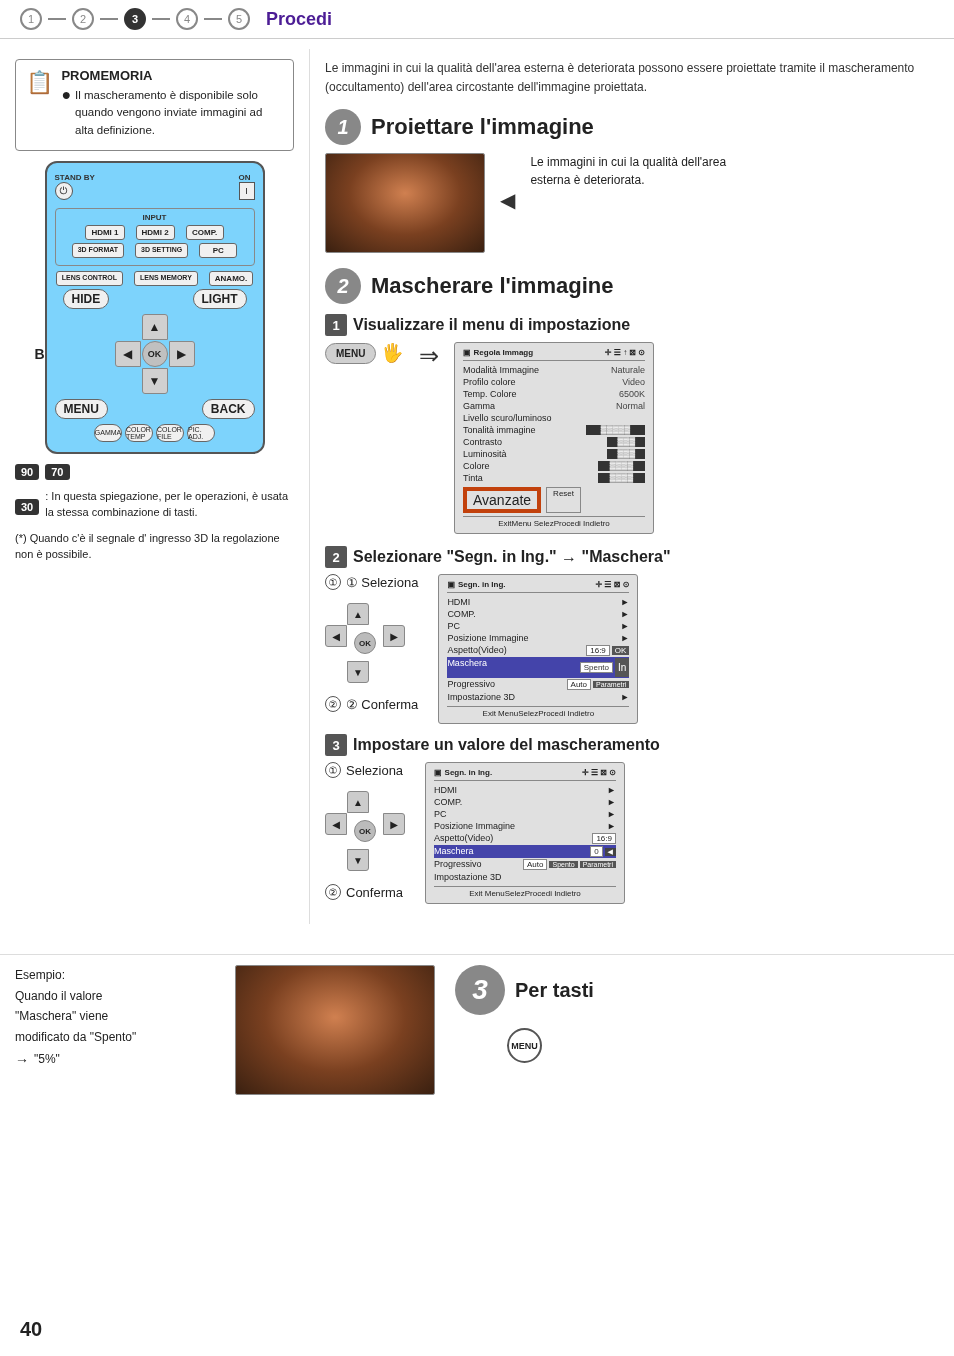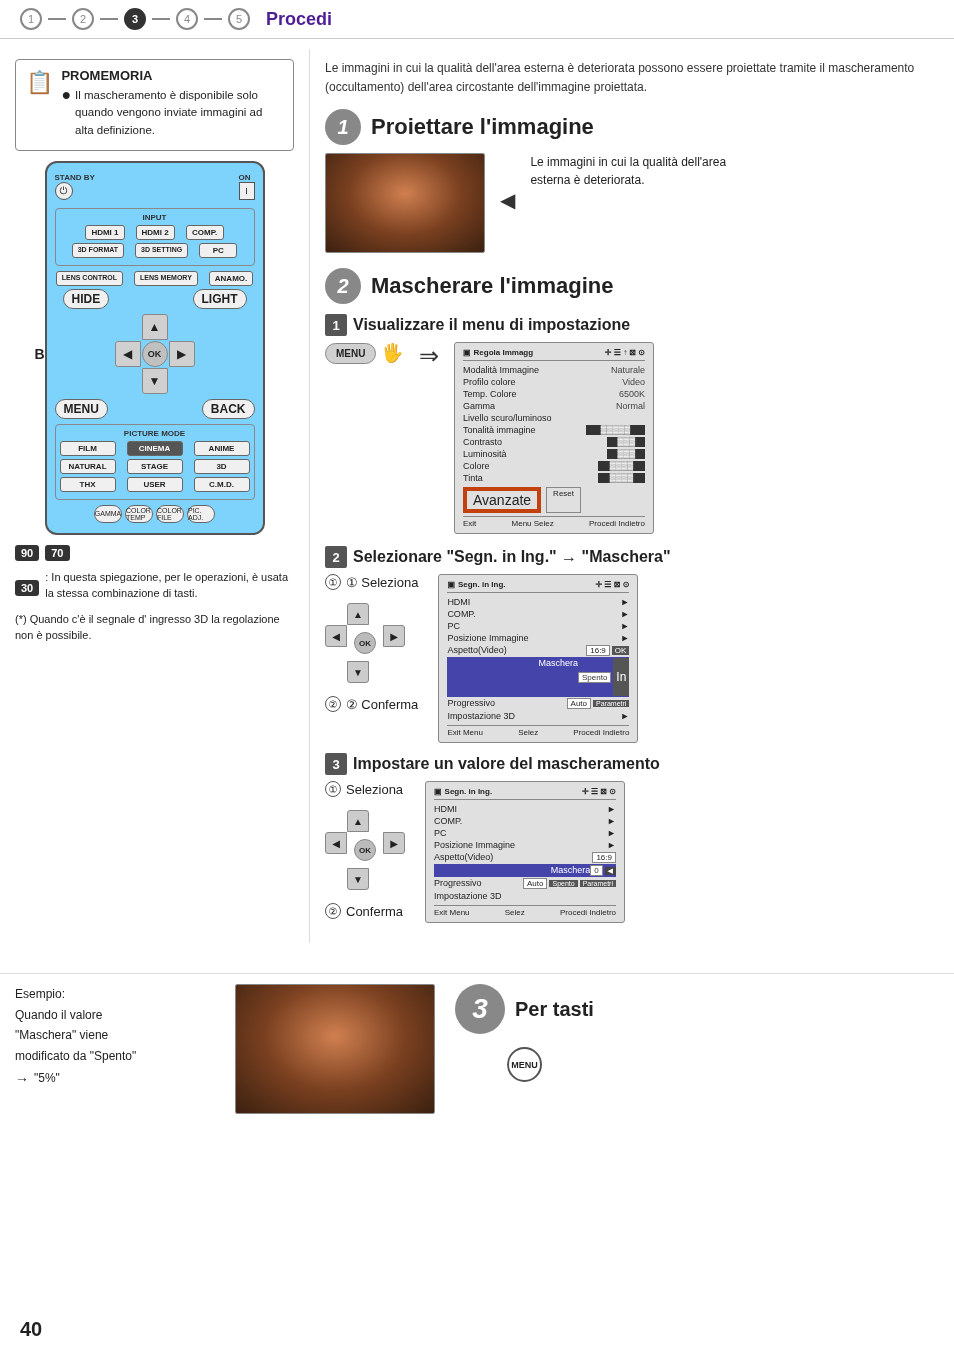--- a/index.html
+++ b/index.html
@@ -397,26 +397,26 @@
       border-bottom: 1px solid #888;
       padding-bottom: 3px;
       margin-bottom: 3px;
     }
     .menu-row {
       display: flex;
       justify-content: space-between;
       padding: 1px 0;
       font-size: 9px;
     }
-    .menu-row.highlighted { background: #4444aa; color: #fff; justify-content: flex-end; }
+    .menu-row.highlighted { background: #4444aa; color: #fff; }
     .menu-row-label { color: #222; }
     .menu-row-value { color: #444; }
     .menu-footer {
       display: flex;
-      justify-content: space-between;
+      justify-content: center;
       font-size: 8px;
       margin-top: 3px;
       border-top: 1px solid #888;
       padding-top: 2px;
     }
 
     
     .inline-step {
       display: flex;
       align-items: flex-start;
@@ -578,38 +578,20 @@
             <div class="dpad-right">▶</div>
             <div class="dpad-center">OK</div>
           </div>
         </div>
 
         <div class="menu-back-row">
           <div class="menu-btn">MENU</div>
           <div class="menu-btn">BACK</div>
         </div>
 
-        <div class="picture-mode-section">
-          <div class="section-label">PICTURE MODE</div>
-          <div class="btn-row">
-            <div class="pic-btn">FILM</div>
-            <div class="pic-btn highlight">CINEMA</div>
-            <div class="pic-btn">ANIME</div>
-          </div>
-          <div class="btn-row">
-            <div class="pic-btn">NATURAL</div>
-            <div class="pic-btn">STAGE</div>
-            <div class="pic-btn">3D</div>
-          </div>
-          <div class="btn-row">
-            <div class="pic-btn">THX</div>
-            <div class="pic-btn">USER</div>
-            <div class="pic-btn">C.M.D.</div>
-          </div>
-        </div>
 
         <div class="bottom-btns">
           <div class="circle-btn">GAMMA</div>
           <div class="circle-btn">COLOR TEMP</div>
           <div class="circle-btn">COLOR FILE</div>
           <div class="circle-btn">PIC. ADJ.</div>
         </div>
       </div>
     </div>
 
@@ -765,21 +747,21 @@
           <span>Aspetto(Video)</span>
           <span style="display:flex;gap:2px;align-items:center;">
             <span style="background:#fff;border:1px solid #888;padding:0 3px;font-size:8px;">16:9</span>
             <span style="background:#555;color:#fff;padding:0 3px;font-size:8px;">OK</span>
           </span>
         </div>
         <div class="menu-row highlighted">
           <span>Maschera</span>
           <span style="display:flex;gap:2px;align-items:center;">
             <span style="background:#fff;color:#333;border:1px solid #888;padding:0 3px;font-size:8px;">Spento</span>
-            <span style="background:#555;color:#fff;padding:12px 3px;font-size:12px;">In</span>
+            <span style="background:#555;color:#fff;padding:4px 3px;font-size:10px;">In</span>
           </span>
         </div>
         <div class="menu-row">
           <span>Progressivo</span>
           <span style="display:flex;gap:2px;align-items:center;">
             <span style="background:#fff;border:1px solid #888;padding:0 3px;font-size:8px;">Auto</span>
             <span style="background:#555;color:#fff;padding:0 3px;font-size:8px;font-size:7px;">Parametri</span>
           </span>
         </div>
         <div class="menu-row">

